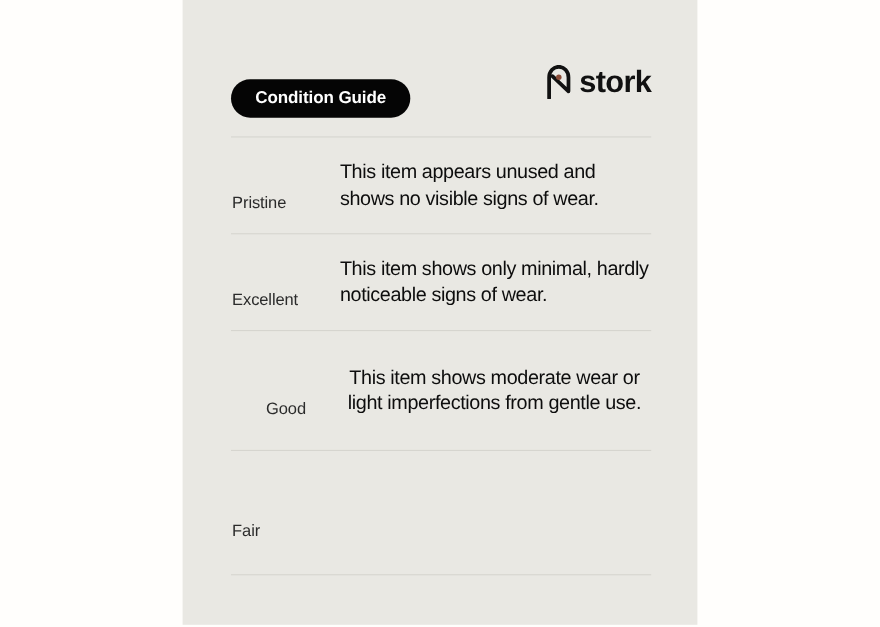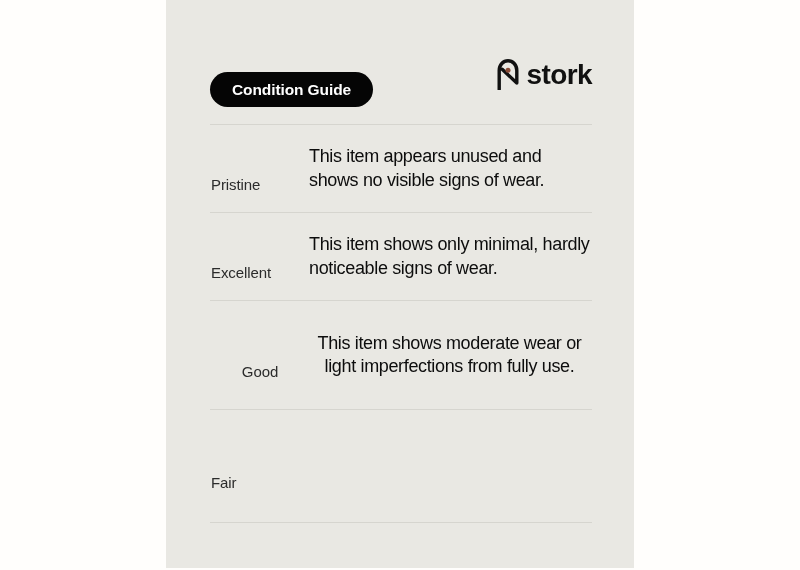--- a/index.html
+++ b/index.html
@@ -165,21 +165,21 @@
 
       <div class="row row-2line">
         <div class="row-label">Excellent</div>
         <div class="row-desc">This item shows only minimal, hardly noticeable signs of wear.</div>
       </div>
 
       <div class="divider"></div>
 
       <div class="row row-3line">
         <div class="row-label">Good</div>
-        <div class="row-desc">This item shows moderate wear or light imperfections from fully use.</div>
+        <div class="row-desc">This item shows moderate wear or light imperfections from gentle use.</div>
       </div>
 
       <div class="divider"></div>
 
       <div class="row row-3line-b">
         <div class="row-label">Fair</div>
       </div>
 
       <div class="divider"></div>
 

